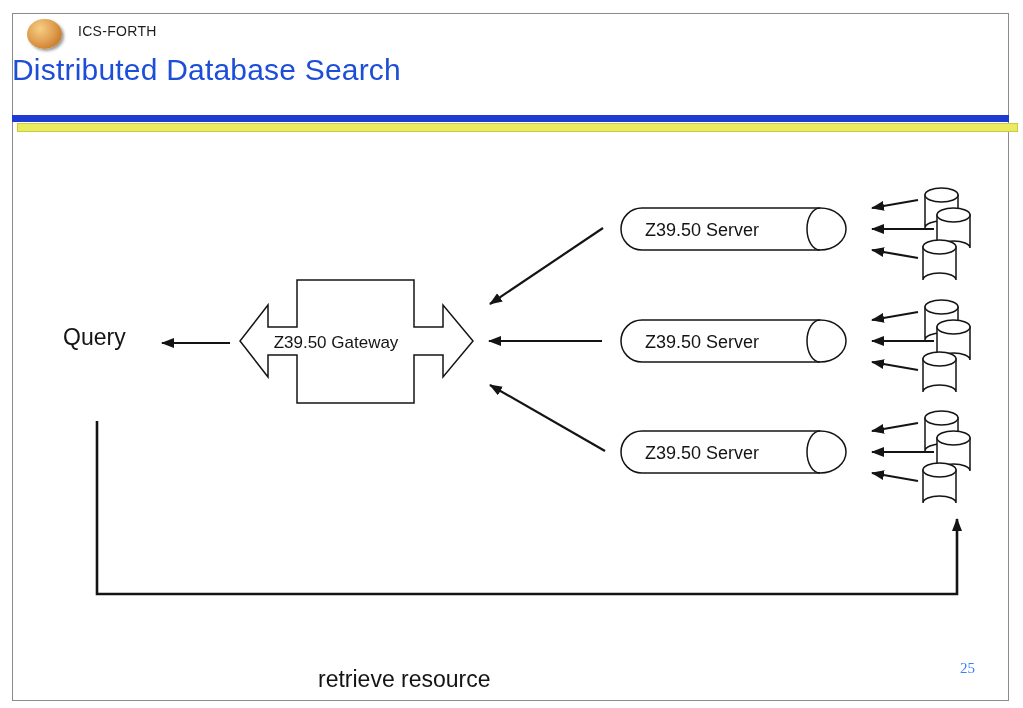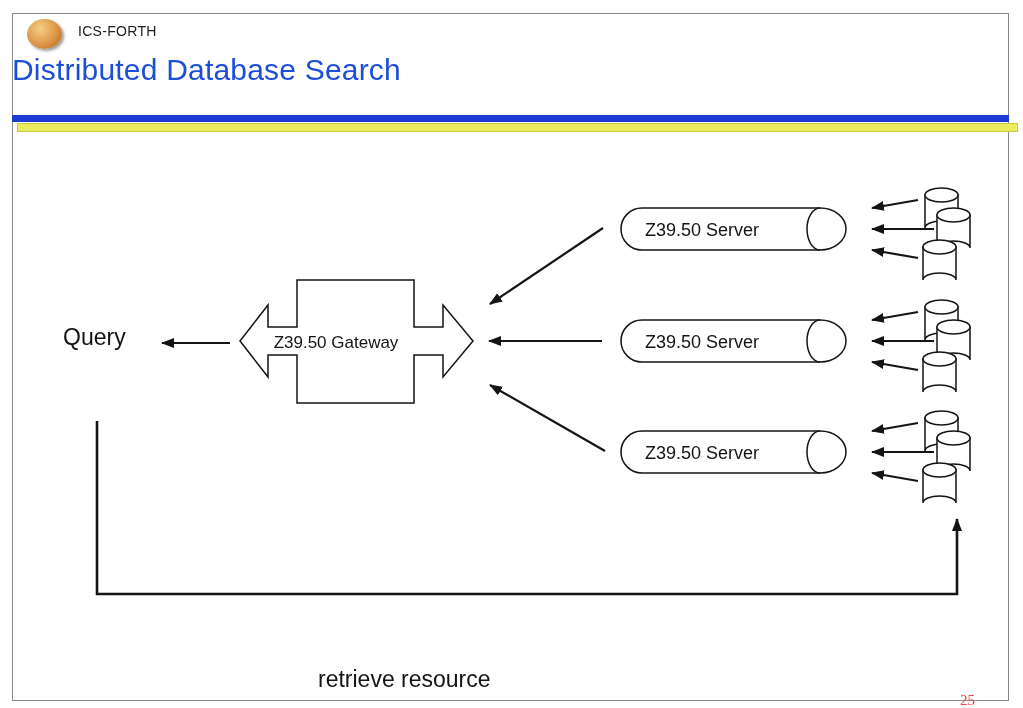--- a/index.html
+++ b/index.html
@@ -13,21 +13,21 @@
   .logo-label{position:absolute;left:78px;top:23px;font-size:14px;
        color:#1c1c1c;letter-spacing:.3px;}
   .slide-title{position:absolute;left:12px;top:53px;width:996px;text-align:left;
        font-size:30px;color:#1d4ed8;letter-spacing:.2px;}
   .bar-blue{position:absolute;left:12px;top:115px;width:997px;height:7px;background:#1d3ad3;}
   .bar-yellow{position:absolute;left:17px;top:123px;width:999px;height:7px;background:#eaeb5e;
        border:1px solid #c9ca45;}
   .query-label{position:absolute;left:56px;top:324px;font-size:23px;color:#141414;margin-left:7px;}
   .retrieve-label{position:absolute;left:318px;top:622px;font-size:23px;color:#141414;margin-top:44px;}
   .page-number{position:absolute;left:960px;top:660px;width:42px;text-align:left;
-       font-family:"Liberation Serif", serif;font-size:15px;color:#ef4444;margin-top:32px;}
+       font-family:"Liberation Serif", serif;font-size:15px;color:#3b82f6;}
   svg.diagram{position:absolute;left:0;top:0;}
   .shape{fill:#ffffff;stroke:#141414;stroke-width:1.5;}
   .rim{fill:none;stroke:#141414;stroke-width:1.5;}
   .arrow{stroke:#141414;stroke-width:2.2;fill:none;}
   .path-line{stroke:#141414;stroke-width:2.6;fill:none;}
   .svg-label{font-family:"Liberation Sans", sans-serif;fill:#141414;}
 </style>
 </head>
 <body>
 

